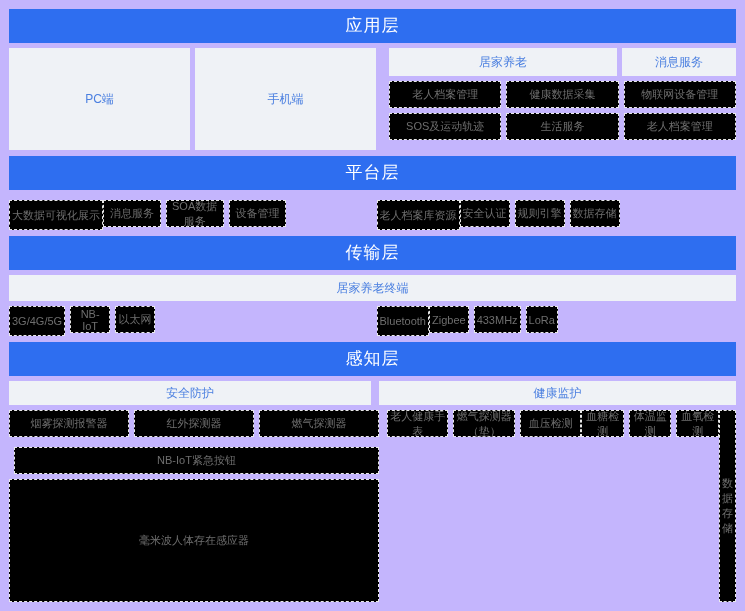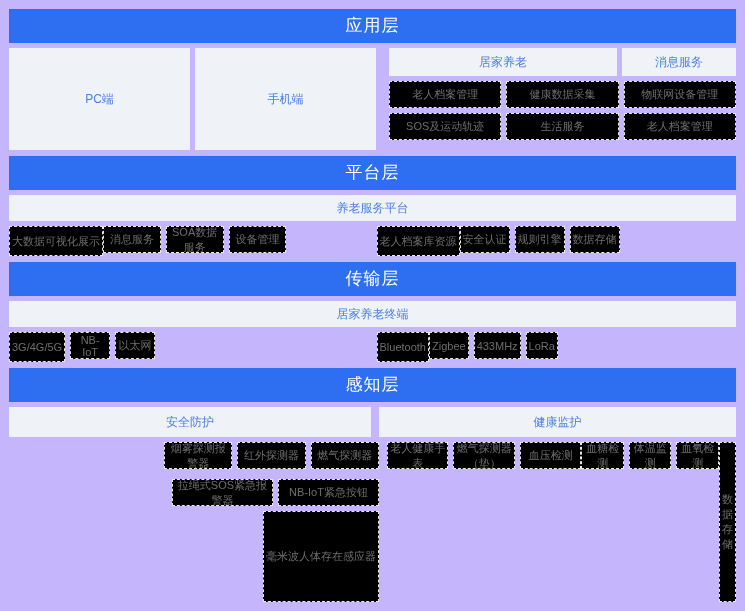--- a/index.html
+++ b/index.html
@@ -87,24 +87,24 @@
     height: 26px;
     font-size: 12px;
   }
   .half-split { display: flex; }
   .half { flex: 1; display: flex; flex-direction: row; }
   .band-dash { height: 30px; }
   .small-row { display: flex; height: 27px; }
   .small-row .dash { flex: 1; }
 
   
-  #perc-head { display: flex; height: 30px; }
+  #perc-head { display: flex; height: 24px; }
   #perc-head .light-card { font-size: 12px; }
   #perc-body { display: flex; }
-  #perc-left { flex: 0 0 370px; display: flex; flex-direction: column; align-items: flex-end; }
+  #perc-left { flex: 0 0 370px; display: flex; flex-direction: column; }
   #perc-right { flex: 1; display: flex; flex-direction: row; }
   .perc-row { display: flex; height: 27px; }
   .perc-row .dash { flex: 1; }
   #sleep-monitor { flex: 1; }
   .perc-tall { flex: 1; display: flex; }
 </style>
 </head>
 <body>
 
 <div id="diagram">
@@ -148,21 +148,20 @@
       </div>
 
     </div>
   </section>
 
   <div class="gap-v-lg"></div>
 
   <section class="layer">
     <div class="layer-title">平台层</div>
     <div class="gap-v"></div>
-    <div class="light-card wide-head">养老服务平台</div>
     <div class="gap-v"></div>
     <div class="half-split">
 
       <div class="half">
         <div class="dash band-dash">大数据可视化展示</div>
         <div class="gap-v"></div>
         <div class="small-row">
           <div class="dash">消息服务</div>
           <div class="gap-h"></div>
           <div class="dash">SOA数据服务</div>
@@ -245,21 +244,20 @@
         <div class="perc-row">
           <div class="dash">烟雾探测报警器</div>
           <div class="gap-h"></div>
           <div class="dash">红外探测器</div>
           <div class="gap-h"></div>
           <div class="dash">燃气探测器</div>
         </div>
         <div class="gap-v"></div>
         <div class="gap-v"></div>
         <div class="perc-row">
-          <div class="dash" style="flex:1">拉绳式SOS紧急报警器</div>
           <div class="gap-h"></div>
           <div class="dash" style="flex:1">NB-IoT紧急按钮</div>
         </div>
         <div class="gap-v"></div>
         <div class="perc-row" style="flex:1">
           <div class="dash">毫米波人体存在感应器</div>
         </div>
       </div>
 
       <div class="gap-h-col"></div>

